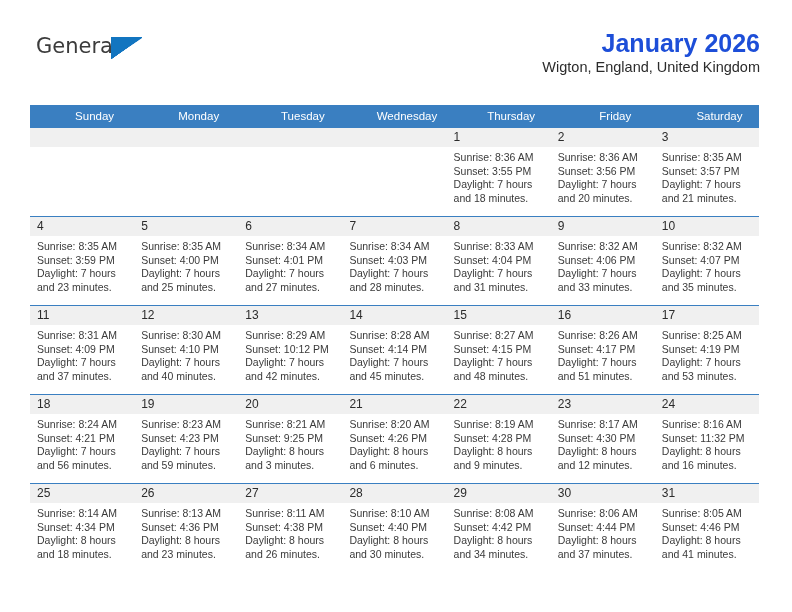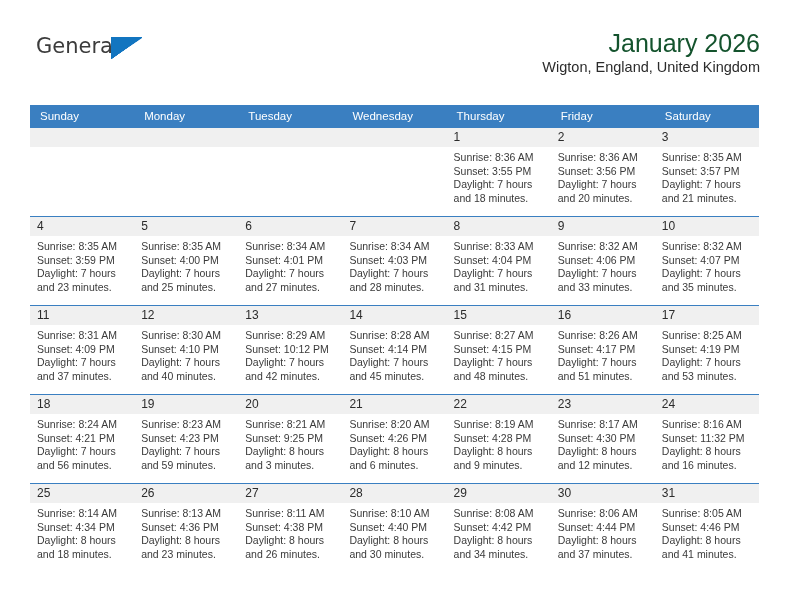--- a/index.html
+++ b/index.html
@@ -64,22 +64,22 @@
   }
 
   .title-block {
     position: absolute;
     right: 0;
     top: 0;
     text-align: right;
   }
   .cal-title {
     font-size: 25px;
-    color: #14532d;
-    font-weight: 400;
+    color: #1d4ed8;
+    font-weight: 700;
     line-height: 30px;
     white-space: nowrap;
   }
   .cal-subtitle {
     font-size: 14.5px;
     color: #2b2b2b;
     font-weight: 400;
     line-height: 18px;
     white-space: nowrap;
   }
@@ -91,22 +91,22 @@
     top: 105px;
     width: 729px;
     border-collapse: collapse;
     table-layout: fixed;
   }
   .calendar th {
     background: #3a7fc1;
     color: #ffffff;
     font-size: 11.5px;
     font-weight: 400;
-    text-align: left;
-    padding: 5px 0 5px 10px;
+    text-align: center;
+    padding: 5px 0 5px 25px;
     height: 12px;
     line-height: 13px;
     border: none;
   }
   .calendar td {
     vertical-align: top;
     padding: 0;
     border: none;
     border-top: 1px solid #3a7fc1;
     height: 88px;

